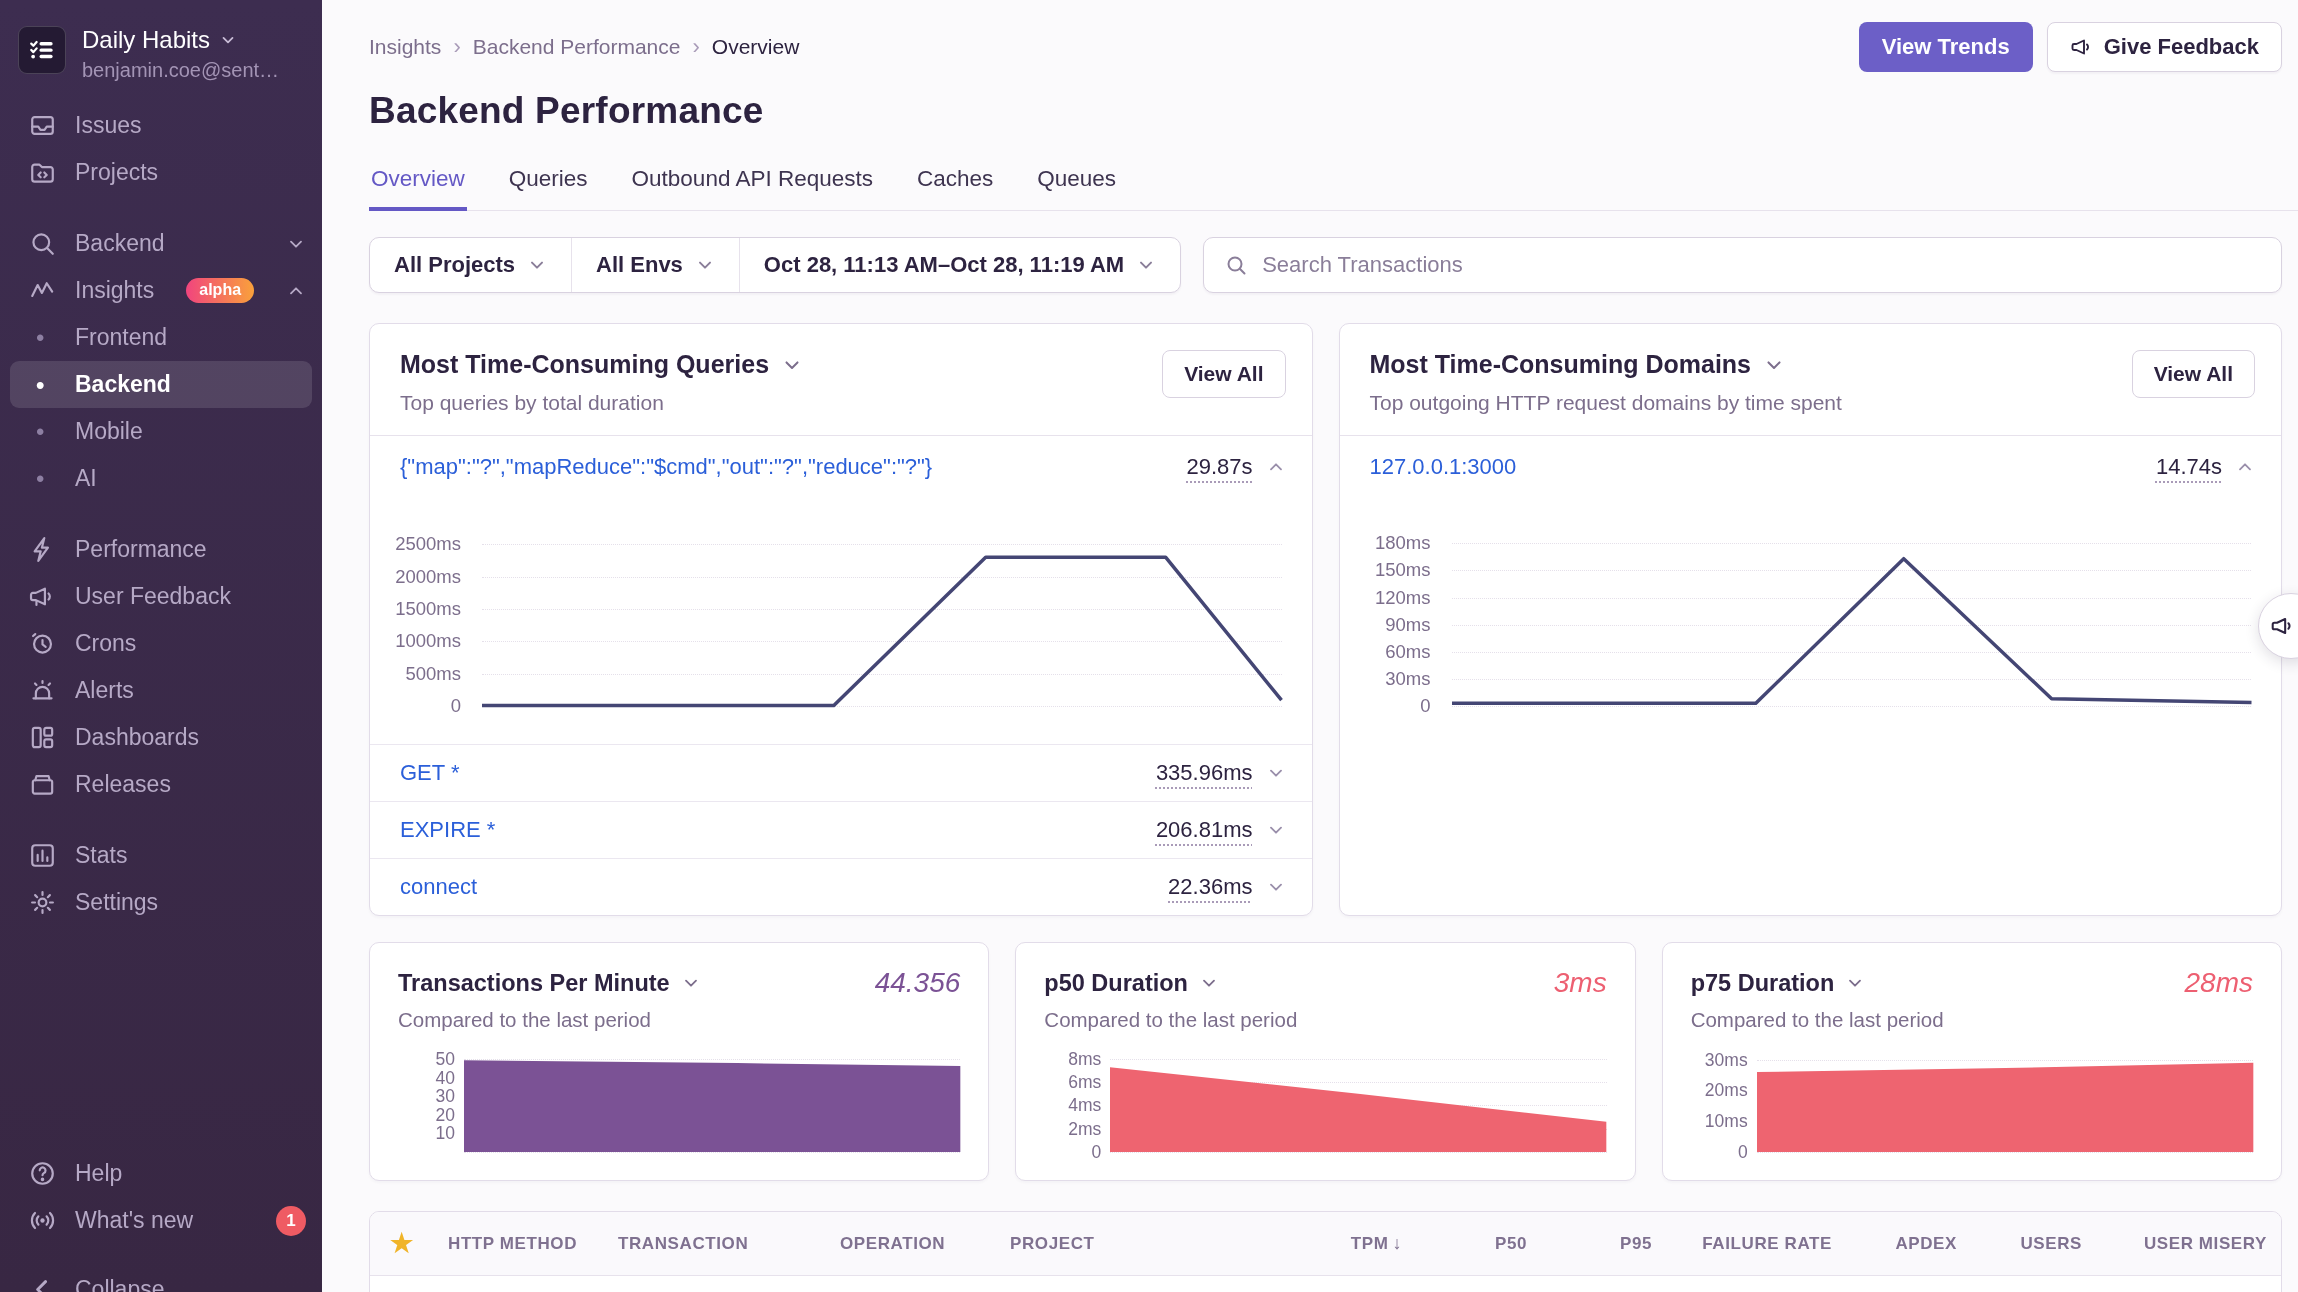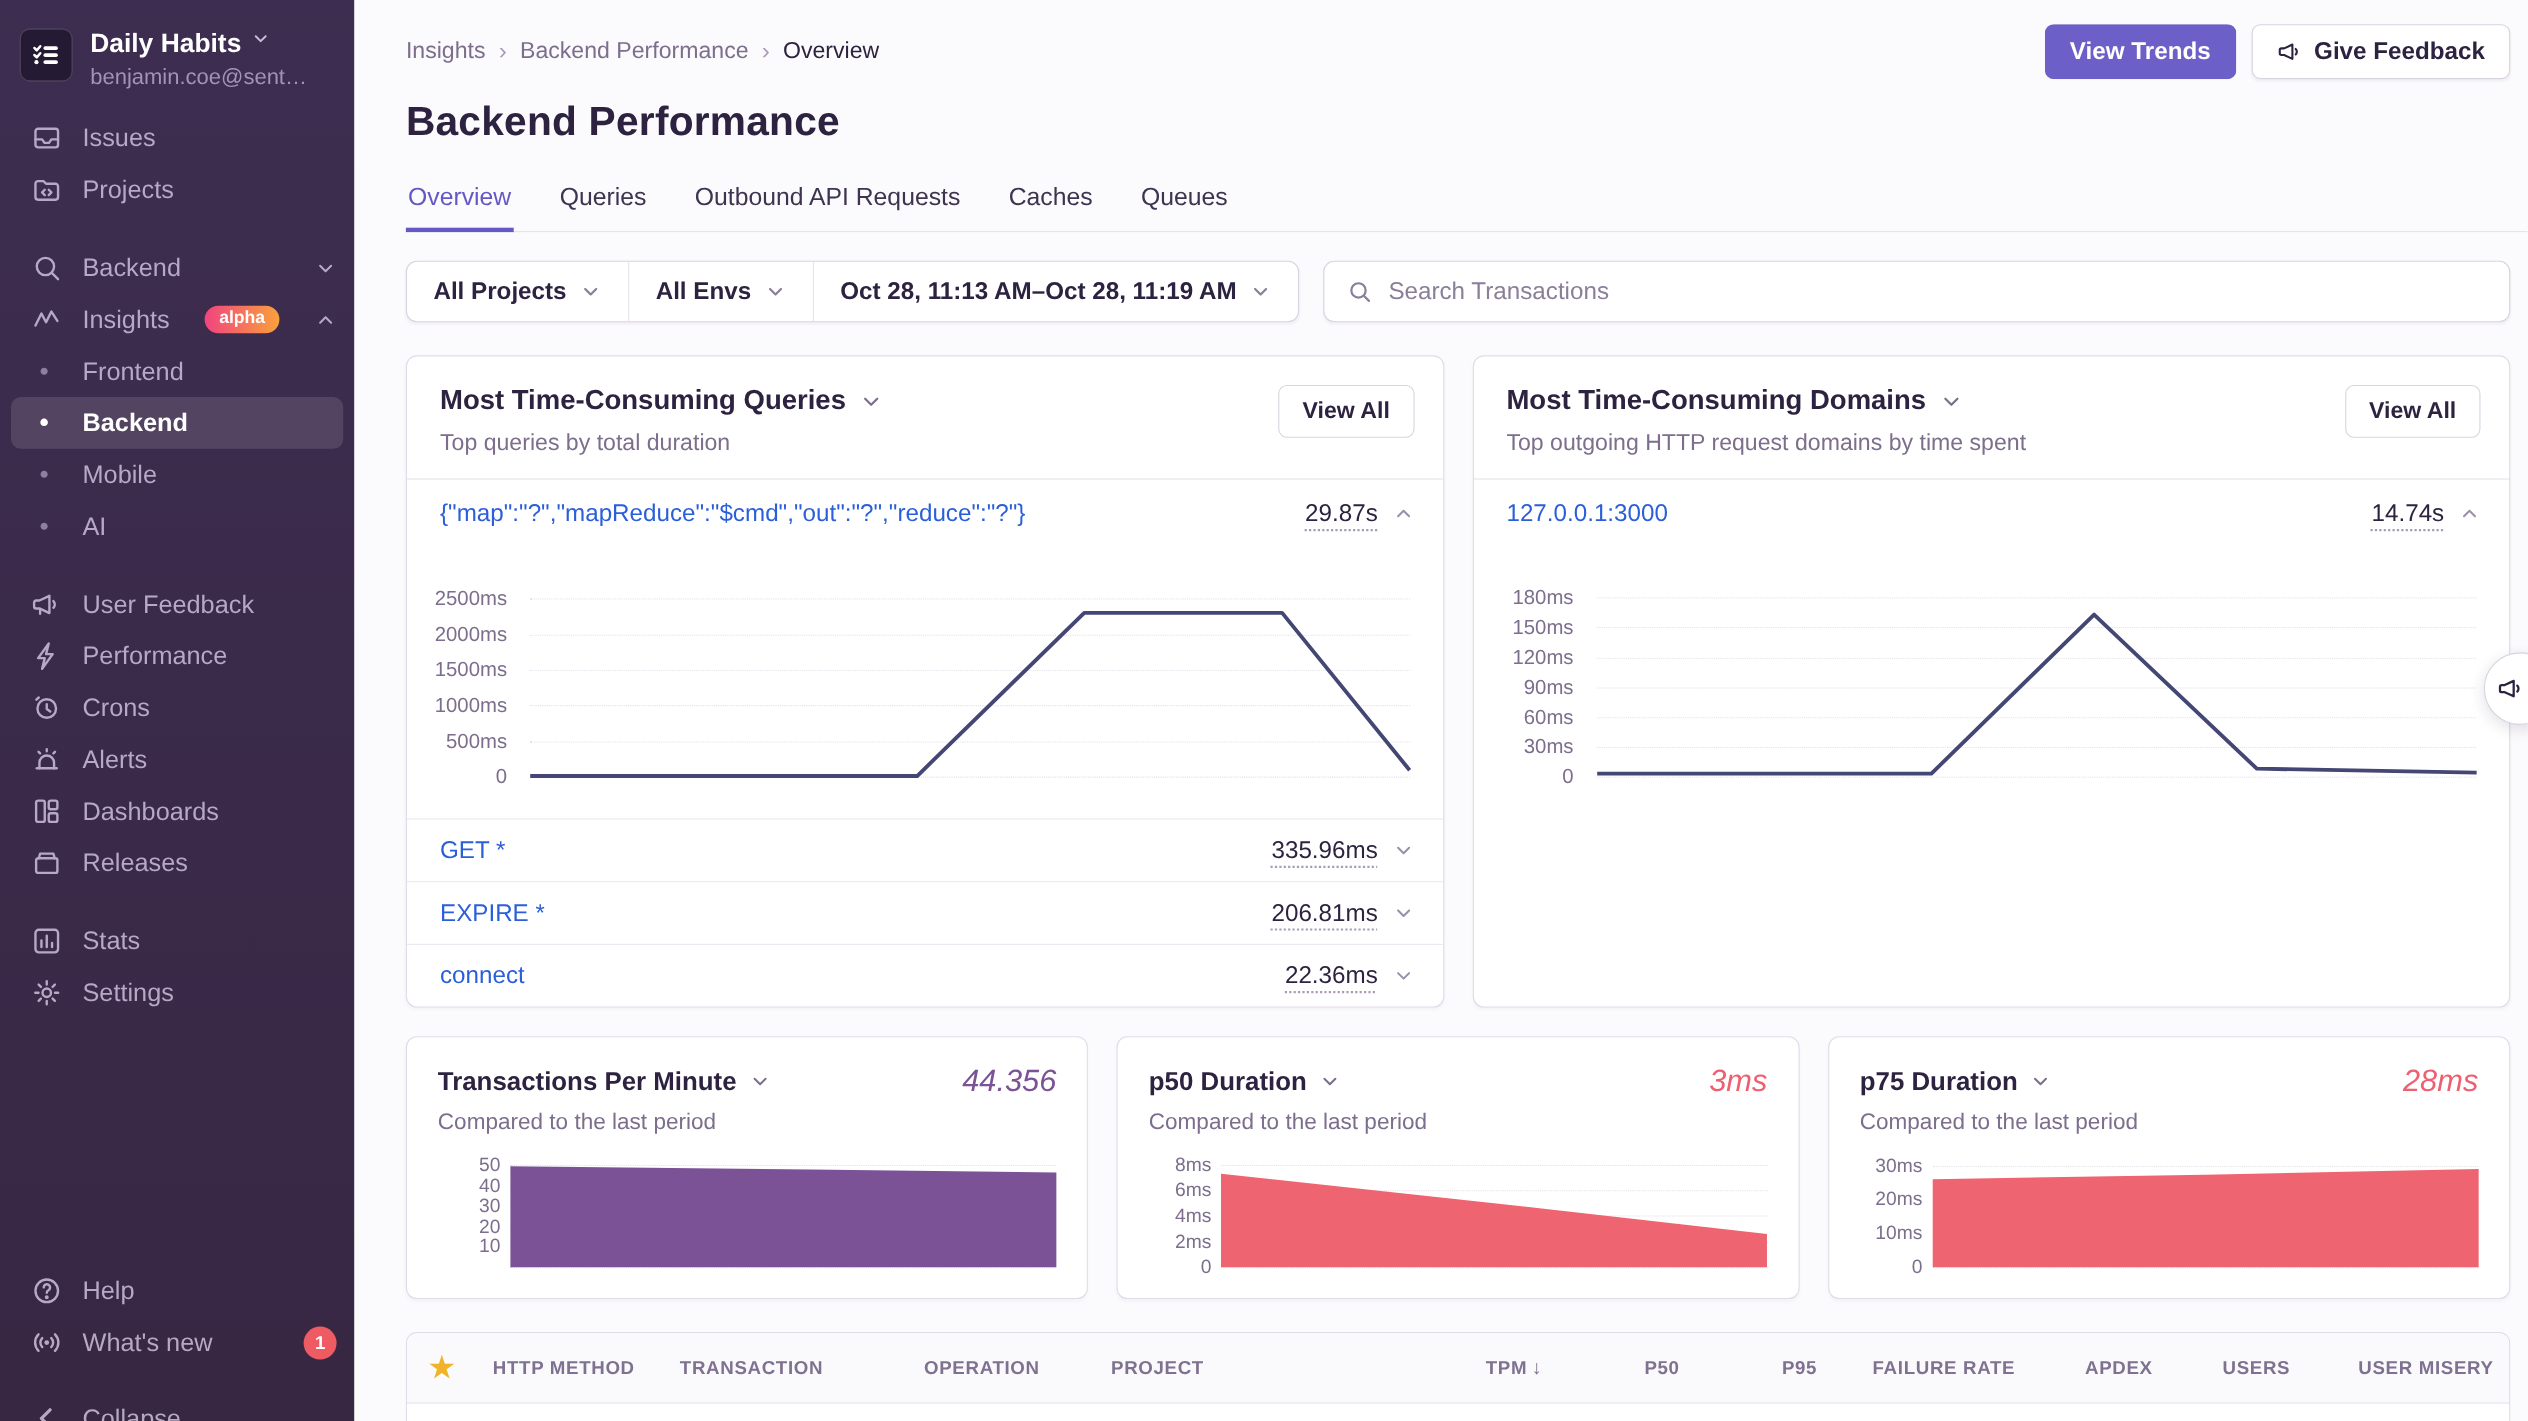--- a/index.html
+++ b/index.html
@@ -12,21 +12,21 @@
 
   
   .sidebar {
     flex:0 0 322px; height:1292px;
     background:linear-gradient(180deg,#3D2D50 0%,#382743 100%);
     color:#B6A9C6; display:flex; flex-direction:column;
     padding:20px 0 0 0; overflow:hidden;
   }
   .org { display:flex; gap:16px; padding:6px 20px 20px 18px; align-items:flex-start; cursor:pointer; }
   .org-logo { width:48px; height:48px; border-radius:9px; background:#241A33; border:1px solid rgba(255,255,255,.18); display:flex; align-items:center; justify-content:center; flex:none; }
-  .org-name-row { display:flex; gap:9px; color:#fff; font-size:24px; font-weight:700; white-space:nowrap; }
+  .org-name-row { display:flex; align-items:center; gap:9px; color:#fff; font-size:24px; font-weight:400; white-space:nowrap; }
   .org-email { font-size:20px; color:#A394B5; margin-top:5px; max-width:215px; overflow:hidden; text-overflow:ellipsis; white-space:nowrap; }
   nav { display:flex; flex-direction:column; }
   .nav-item {
     display:flex; align-items:center; gap:18px; height:47px;
     padding:0 16px 0 27px; font-size:23px; cursor:pointer; white-space:nowrap;
   }
   .nav-item .nav-icon { width:30px; height:30px; flex:none; display:flex; align-items:center; justify-content:center; }
   .nav-item svg { width:29px; height:29px; }
   .nav-gap { height:24px; }
   .sub-item { display:flex; align-items:center; height:47px; padding:0 16px 0 36px; font-size:23px; cursor:pointer; }
@@ -240,35 +240,35 @@
     </div>
     <div class="sub-item">
       <span class="bullet">•</span>
       <span>AI</span>
     </div>
 
     <div class="nav-gap"></div>
 
     <div class="nav-item">
       <span class="nav-icon">
+        <svg viewBox="0 0 24 24" fill="none" stroke="currentColor" stroke-width="1.8" stroke-linejoin="round">
+            <path d="M13.5 2.5L5.5 13.5h5l-2 8 8-11h-5l2-8z"></path>
+          </svg>
+      </span>
+      <span>Performance</span>
+    </div>
+    <div class="nav-item">
+      <span class="nav-icon">
         <svg viewBox="0 0 24 24" fill="none" stroke="currentColor" stroke-width="1.8" stroke-linecap="round" stroke-linejoin="round">
             <path d="M14 5.5L6.5 9H4a1.5 1.5 0 00-1.5 1.5v3A1.5 1.5 0 004 15h2.5L14 18.5v-13z"></path>
             <path d="M17 9.5a3.5 3.5 0 010 5"></path>
             <path d="M7 15.5V19"></path>
           </svg>
       </span>
       <span>User Feedback</span>
-    </div>
-    <div class="nav-item">
-      <span class="nav-icon">
-        <svg viewBox="0 0 24 24" fill="none" stroke="currentColor" stroke-width="1.8" stroke-linejoin="round">
-            <path d="M13.5 2.5L5.5 13.5h5l-2 8 8-11h-5l2-8z"></path>
-          </svg>
-      </span>
-      <span>Performance</span>
     </div>
     <div class="nav-item">
       <span class="nav-icon">
         <svg viewBox="0 0 24 24" fill="none" stroke="currentColor" stroke-width="1.8" stroke-linecap="round" stroke-linejoin="round">
             <circle cx="12" cy="12.5" r="7"></circle>
             <path d="M12 9.2v3.6l2.6 1.9"></path>
             <path d="M4.2 5.8L6 4.2"></path>
           </svg>
       </span>
       <span>Crons</span>

